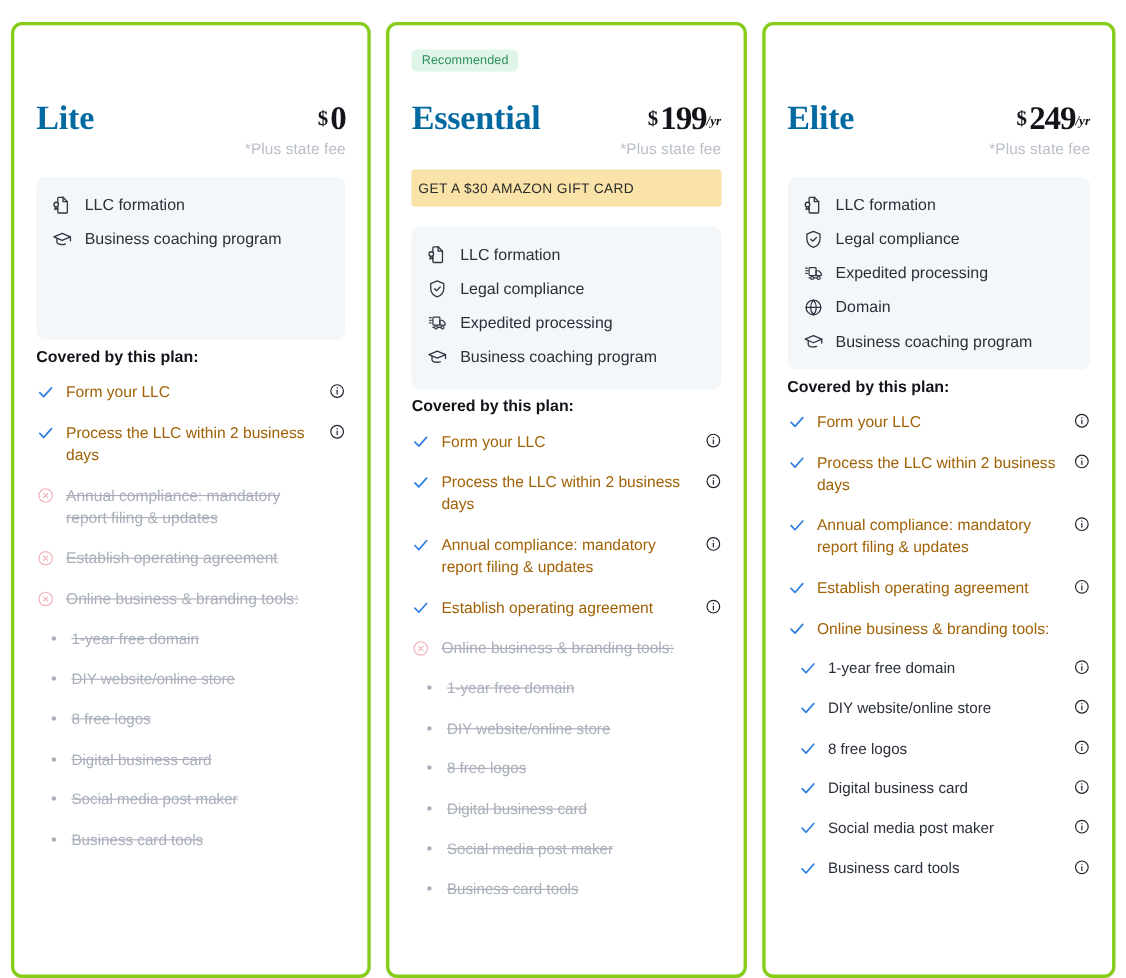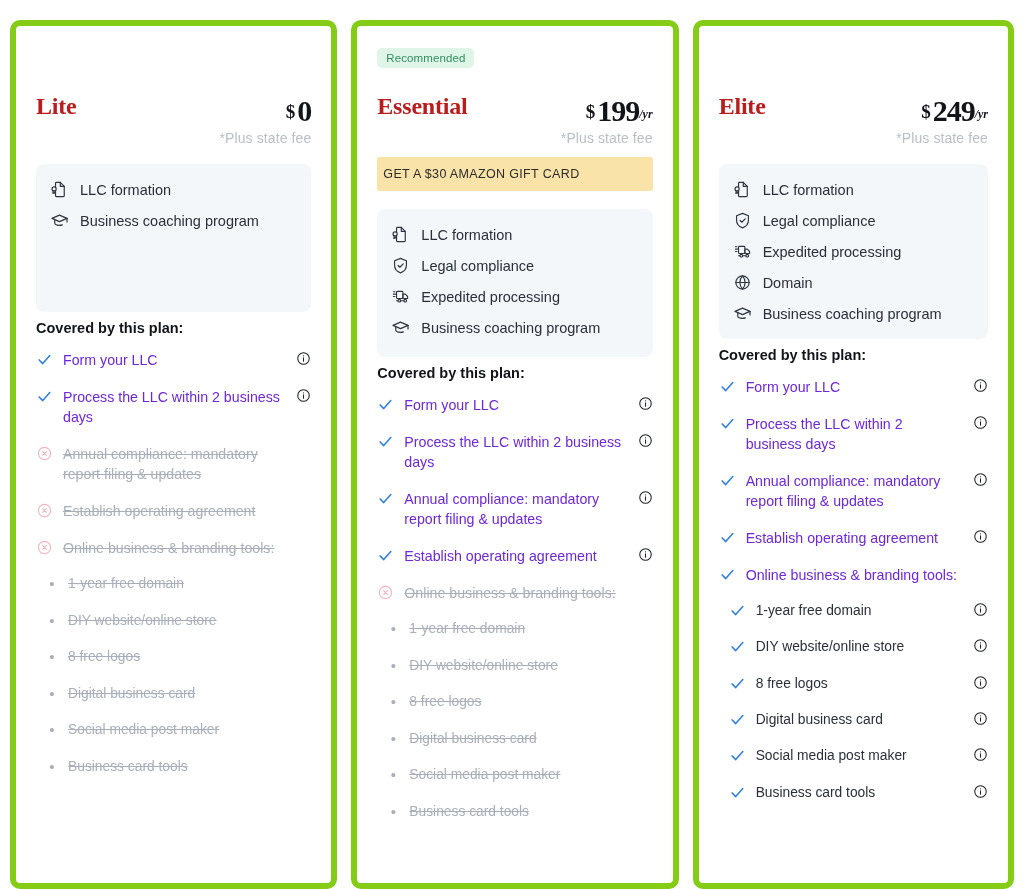--- a/index.html
+++ b/index.html
@@ -12,21 +12,21 @@
   .board {
     display: flex;
     gap: 14px;
     padding: 20px 10px 0 10px;
     width: 1024px;
     height: 889px;
     align-items: flex-start;
   }
   .card {
     background: #ffffff;
-    border: 6px solid #84cc16;
+    border: 3px solid #84cc16;
     border-radius: 10px;
     box-shadow: 0 1px 3px rgba(20,25,40,0.05);
     padding: 22px 20px 0 20px;
     height: 869px;
     overflow: hidden;
     position: relative;
   }
   .card.lite     { width: 330px; }
   .card.essential{ width: 330px; }
   .card.elite    { width: 324px; }
@@ -47,22 +47,22 @@
   
   .head {
     display: flex;
     align-items: flex-start;
     justify-content: space-between;
     padding-top: 14px;
   }
   .plan-name {
     font-family: "Liberation Serif", serif;
     font-weight: bold;
-    font-size: 24px;
-    color: #b91c1c;
+    font-size: 31px;
+    color: #0369a1;
     letter-spacing: -.2px;
     line-height: 1;
     text-align: center;
   }
   .price-wrap { text-align: right; padding-top: 2px; }
   .price-line {
     font-family: "Liberation Serif", serif;
     font-weight: bold;
     color: #12141a;
     line-height: 1;
@@ -130,21 +130,21 @@
     gap: 10px;
     margin-bottom: 16px;
     position: relative;
     padding-right: 26px;
   }
   .citem .mark { width: 17px; flex: 0 0 17px; padding-top: 1px; }
   .citem .mark svg { display: block; width: 17px; height: 17px; }
   .ctext {
     font-size: 14.2px;
     line-height: 1.45;
-    color: #6d28d9;
+    color: #a16207;
     flex: 1;
   }
   .citem.excluded .ctext {
     color: #a9afba;
     text-decoration: line-through;
   }
   .info {
     position: absolute;
     right: 0;
     top: 1px;

